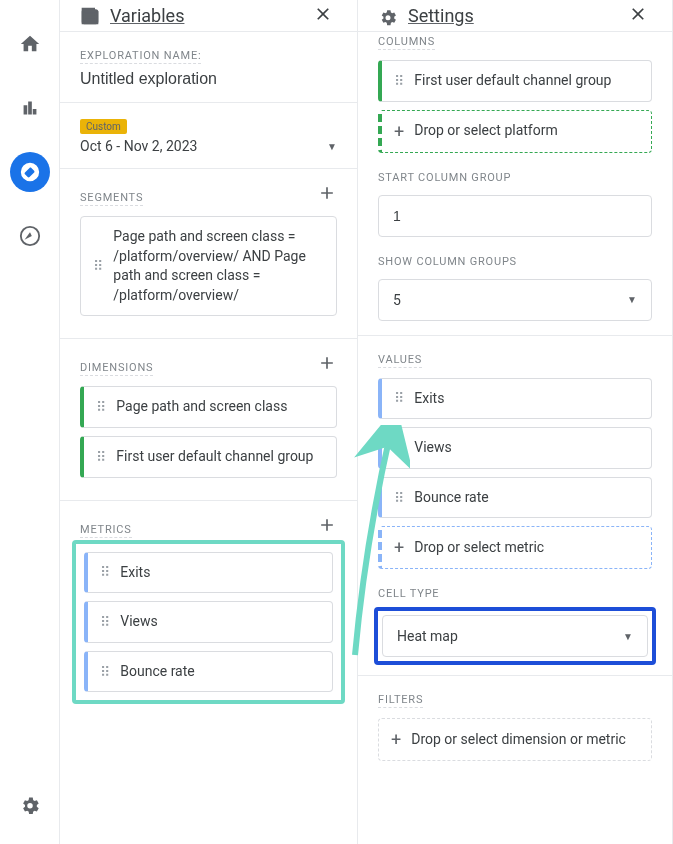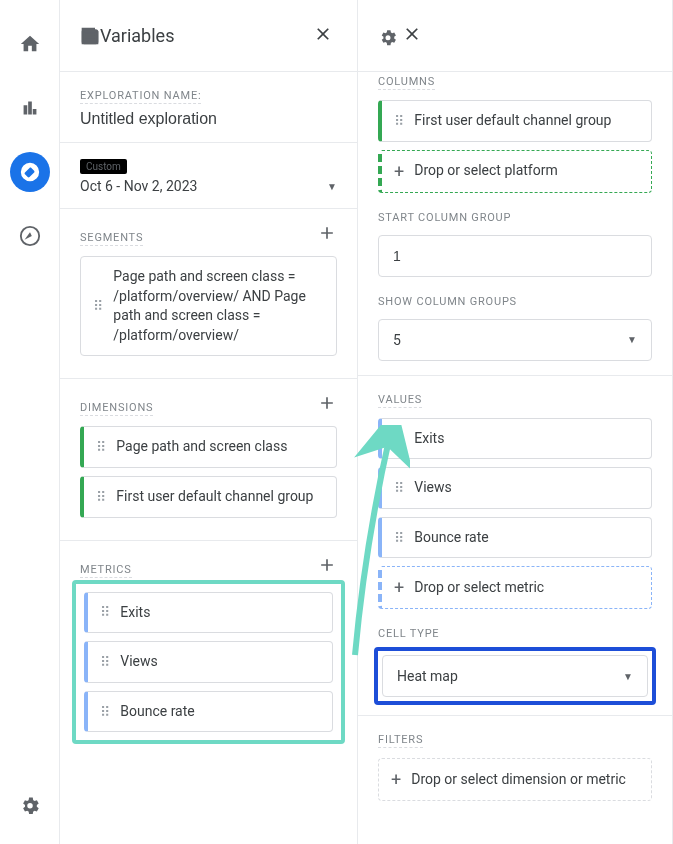--- a/index.html
+++ b/index.html
@@ -44,21 +44,23 @@
     .panel {
       flex: 1;
       border-right: 1px solid #e8eaed;
       display: flex;
       flex-direction: column;
       overflow-y: auto;
     }
     .panel-header {
       display: flex;
       align-items: center;
-      padding: 20px 20px;
+      padding: 0 20px;
+      gap: 10px;
+      text-decoration: underline;
     }
     .panel-title {
       font-size: 18px;
       color: #3c4043;
       flex: 1;
       font-weight: 400;
     }
     .close-btn {
       cursor: pointer;
       padding: 4px;
@@ -83,21 +85,21 @@
     }
     .exploration-input {
       border: none;
       font-size: 16px;
       color: #3c4043;
       width: 100%;
       margin-top: 6px;
       outline: none;
     }
     .date-chip {
-      background: #000000;
+      background: #eab308;
       font-size: 10px;
       padding: 2px 6px;
       display: inline-block;
       border-radius: 2px;
       color: #5f6368;
       margin-bottom: 4px;
     }
     .date-range {
       display: flex;
       align-items: center;
@@ -302,20 +304,21 @@
       </div>
     </div>
   </div>
 </div>
 
 <div class="panel">
   <div class="panel-header">
     <svg width="20" height="20" viewBox="0 0 24 24">
         <path fill="#5f6368" d="M19.4 13l2.1-1.6-2-3.5-2.5.8a7 7 0 00-1.5-.9L15 5h-4l-.5 2.8c-.5.2-1 .5-1.5.9l-2.5-.8-2 3.5L6.6 13c0 .3-.1.7-.1 1s0 .7.1 1l-2.1 1.6 2 3.5 2.5-.8c.5.4 1 .7 1.5.9L11 23h4l.5-2.8c.5-.2 1-.5 1.5-.9l2.5.8 2-3.5-2.1-1.6c0-.3.1-.7.1-1s0-.7-.1-1zM12 17a3 3 0 110-6 3 3 0 010 6z"></path>
       </svg>
+    <span class="panel-title">Settings</span>
     <span class="close-btn">
       <svg width="20" height="20" viewBox="0 0 24 24">
           <path fill="#3c4043" d="M19 6.4L17.6 5 12 10.6 6.4 5 5 6.4 10.6 12 5 17.6 6.4 19 12 13.4 17.6 19 19 17.6 13.4 12z"></path>
         </svg>
     </span>
   </div>
 
   <div class="section" style="padding-top:0">
     <div class="section-label" style="margin-bottom:10px">COLUMNS</div>
     <div class="chip green">

